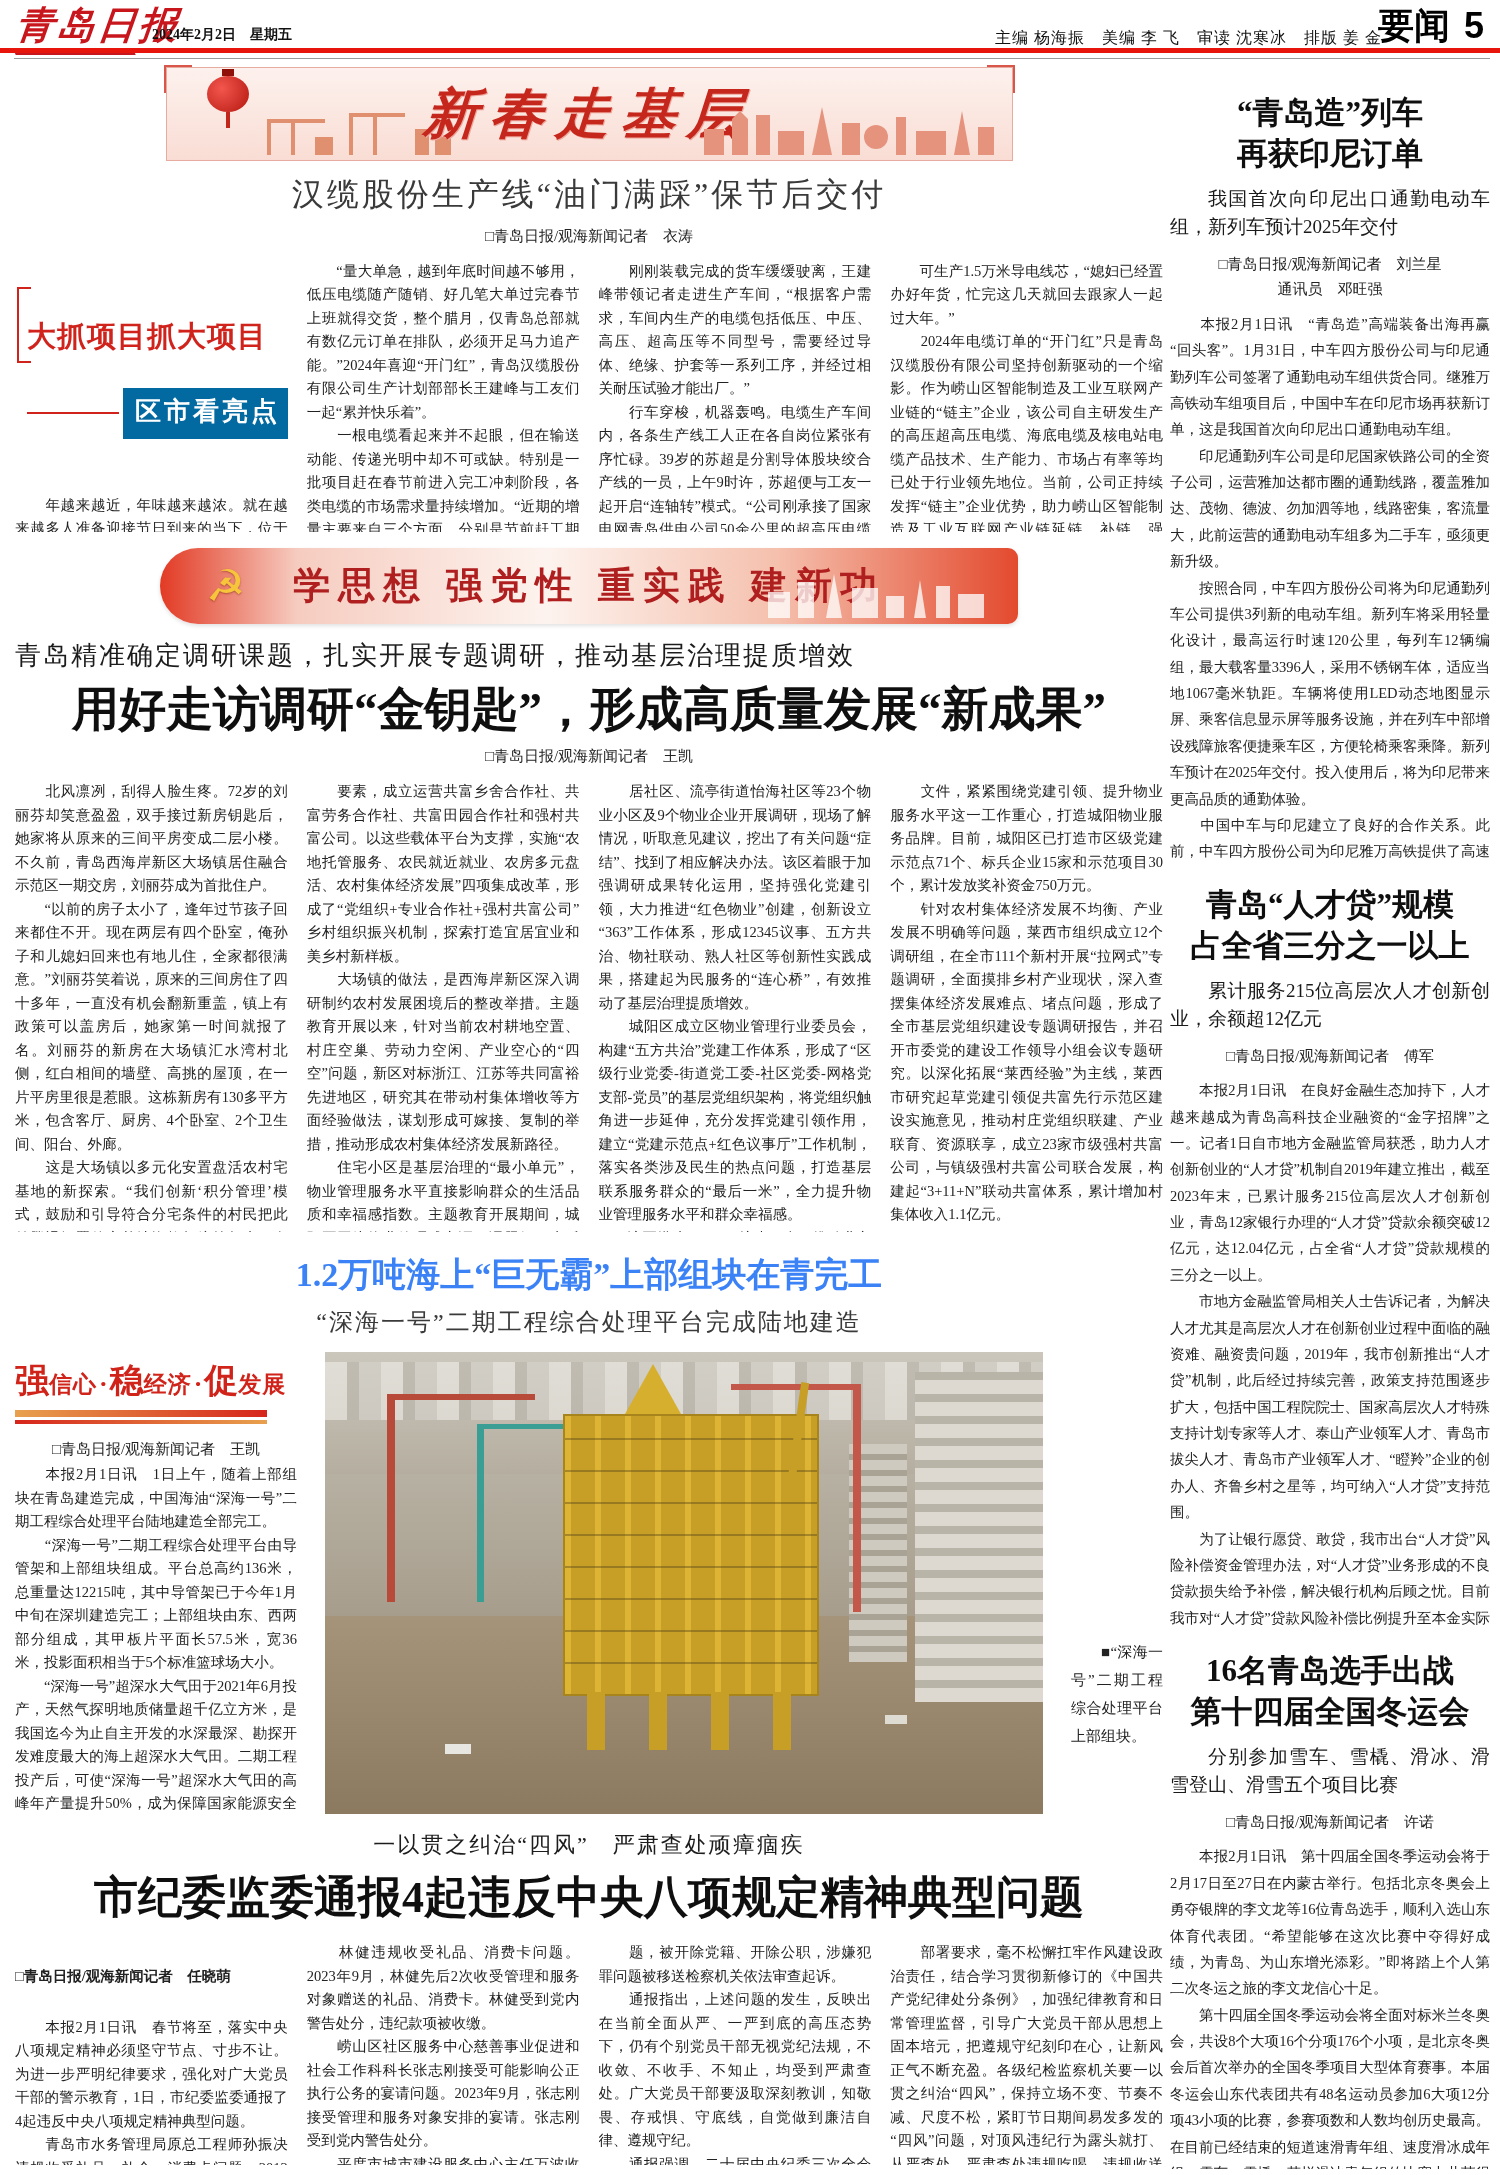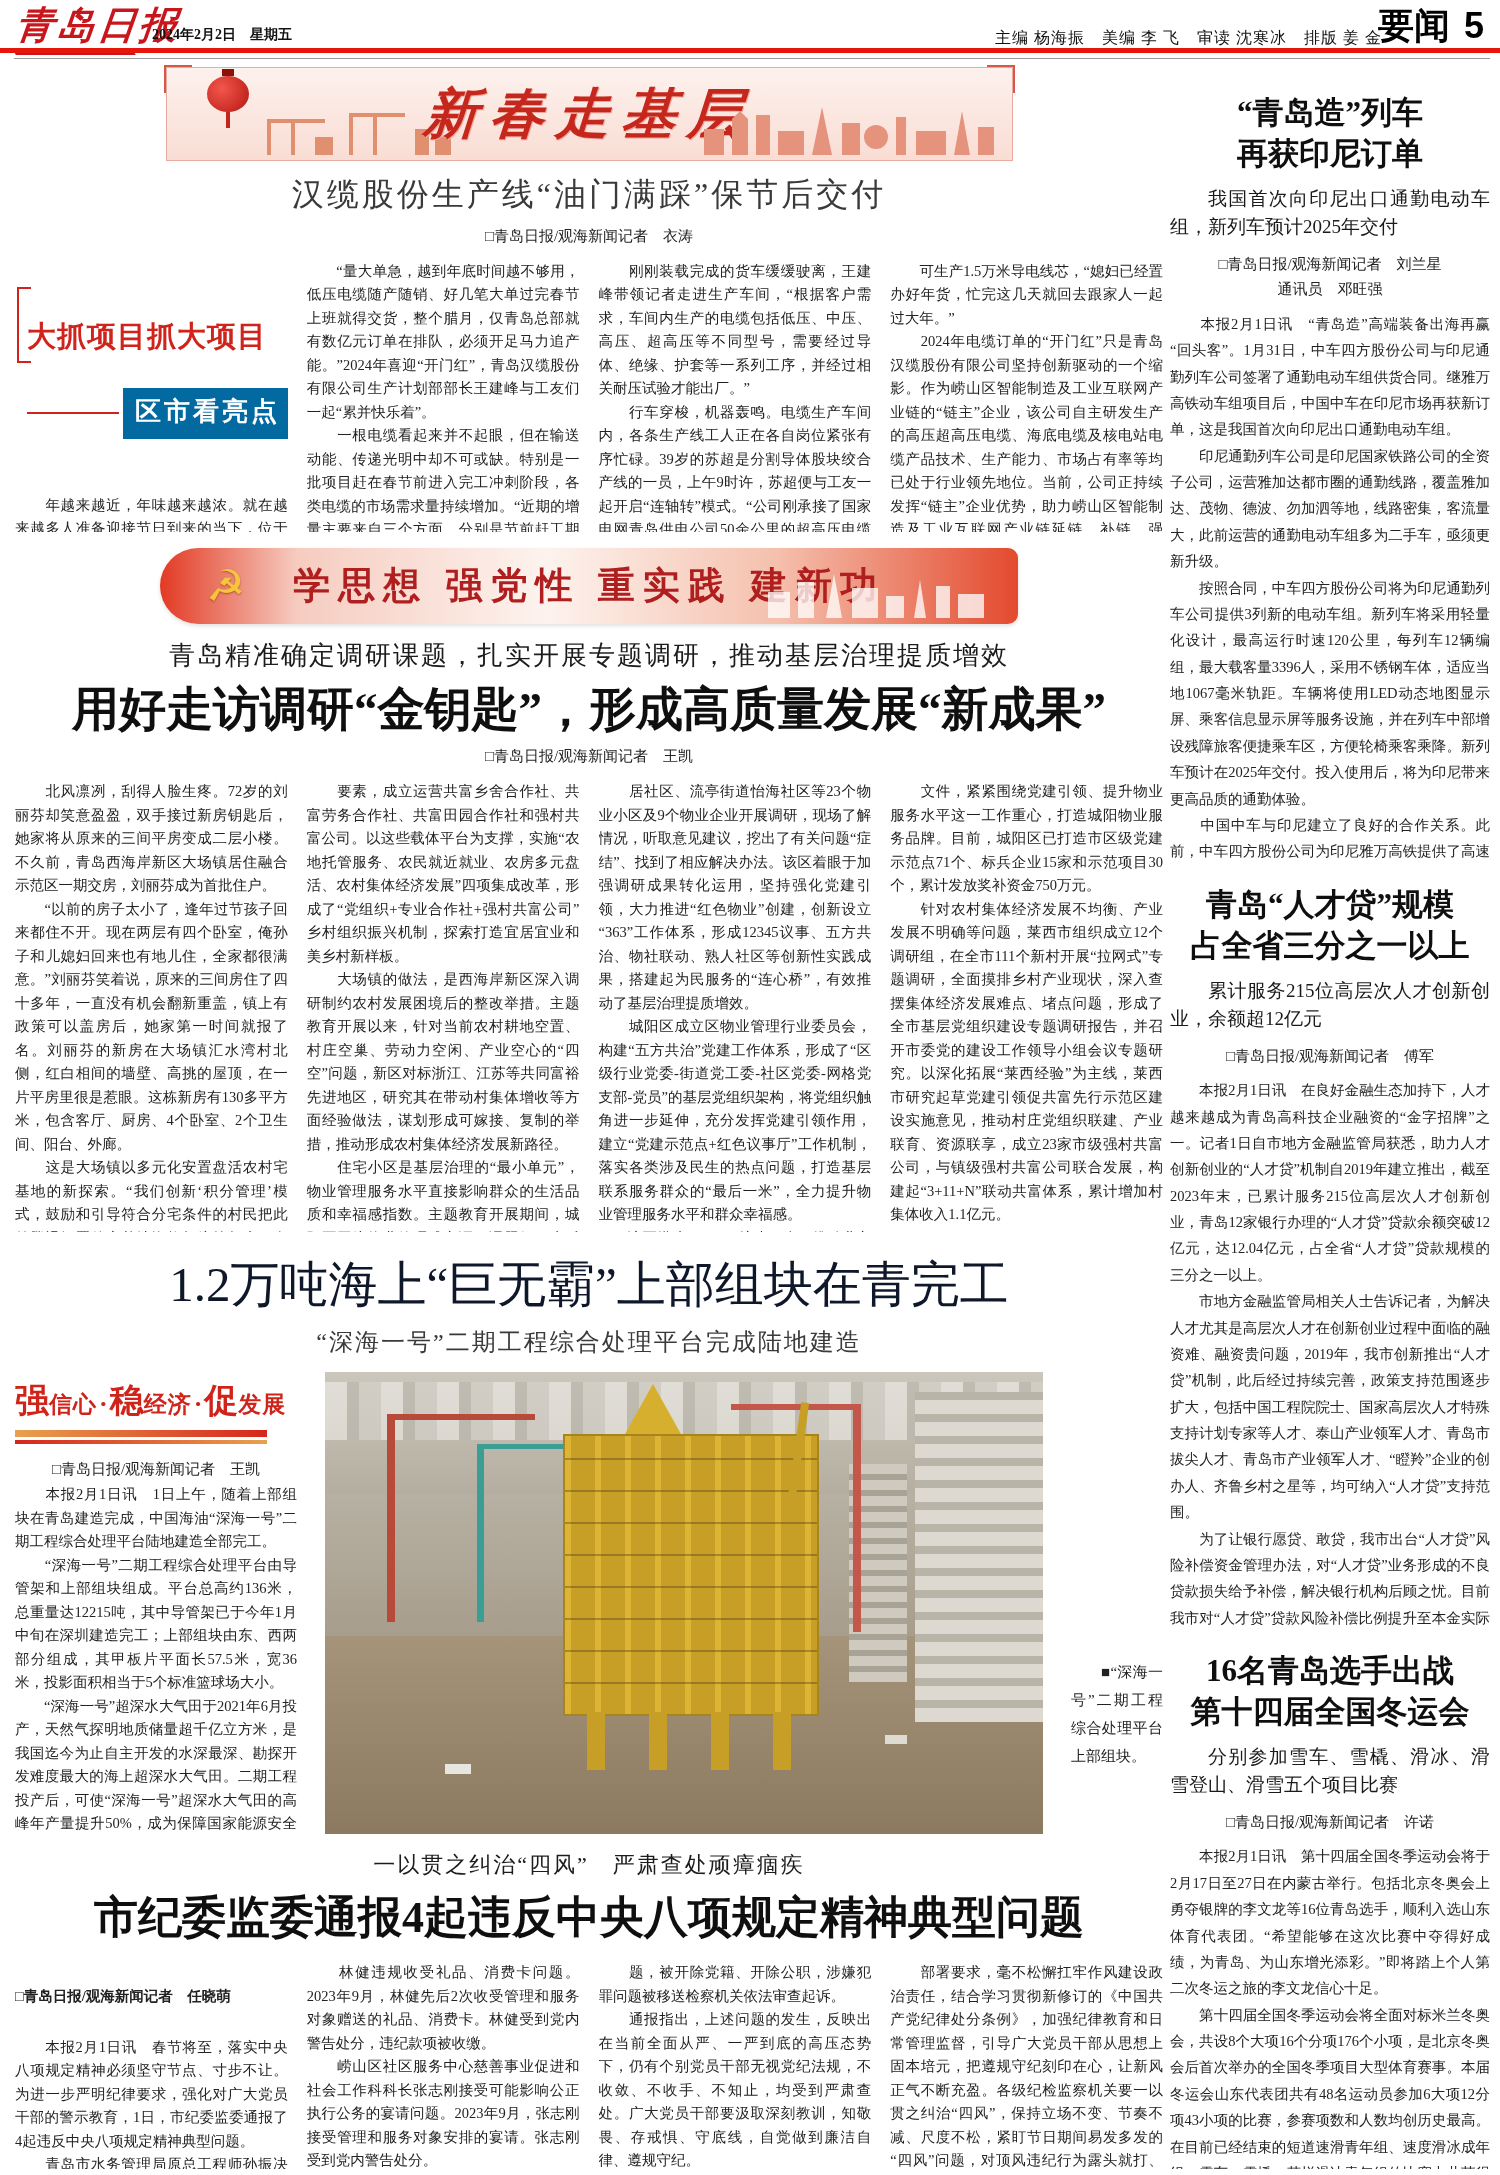--- a/index.html
+++ b/index.html
@@ -50,24 +50,24 @@
   .red-dash{width:92px;height:2px;background:#d0231c;margin-right:4px;flex:none;}
   .a1-label-l2{background:#0369a1;color:#fff;font-size:26px;font-weight:700;letter-spacing:3px;padding:3px 12px 5px;white-space:nowrap;}
   
   .banner2{position:relative;width:858px;height:76px;margin:16px auto 0;border-radius:38px 10px 10px 38px;
            background:linear-gradient(90deg,#e23a24 0%,#f6ccc0 16%,#fdf3ee 45%,#f5c0ad 72%,#e34a2e 100%);
            display:flex;align-items:center;justify-content:center;box-shadow:0 2px 4px rgba(0,0,0,.12);}
   .b2-text{font-size:37px;font-weight:900;color:#b01f1f;letter-spacing:8px;}
   .b2-emblem{position:absolute;left:46px;top:12px;font-size:44px;color:#f6c53c;
              font-family:"DejaVu Sans",sans-serif;text-shadow:0 1px 2px rgba(120,30,0,.5);}
   .b2-city{position:absolute;right:30px;bottom:6px;opacity:.9;}
-  .kicker{margin-top:14px;text-align:center;font-size:26px;color:#1c1c1c;letter-spacing:2px;}
+  .kicker{margin-top:14px;font-size:26px;color:#1c1c1c;letter-spacing:2px;}
   .h2-main{margin:8px 0 0;text-align:center;font-size:47px;font-weight:900;color:#0f0f0f;letter-spacing:0px;line-height:1.2;}
   
-  .h3-main{margin:20px 0 0;text-align:center;font-size:49px;font-weight:400;color:#0f172a;}
+  .h3-main{margin:20px 0 0;text-align:center;font-size:34px;font-weight:700;color:#3b82f6;}
   .subhead3{margin-top:8px;text-align:center;font-size:24px;color:#3a3a3a;letter-spacing:2px;}
   .row3{display:flex;gap:28px;margin-top:14px;height:462px;}
   .a3-left{width:282px;flex:none;overflow:hidden;}
   .badge{margin:6px 0 2px;color:#d0241b;white-space:nowrap;}
   .badge .big{font-size:34px;font-weight:900;} .badge .small{font-size:23px;font-weight:700;letter-spacing:1px;}
   .badge .dot{font-size:26px;font-weight:900;margin:0 2px;}
   .badge-bar1{width:252px;height:7px;margin-top:6px;background:linear-gradient(90deg,#e8a14e,#d6251c);}
   .badge-bar2{width:252px;height:4px;margin-top:3px;background:linear-gradient(90deg,#d6251c,#e8a14e);}
   .a3-byline{margin:16px 0 4px;text-align:center;font-size:15px;}
   .a3-body{font-size:14.5px;line-height:1.62;text-align:justify;white-space:pre-line;}

